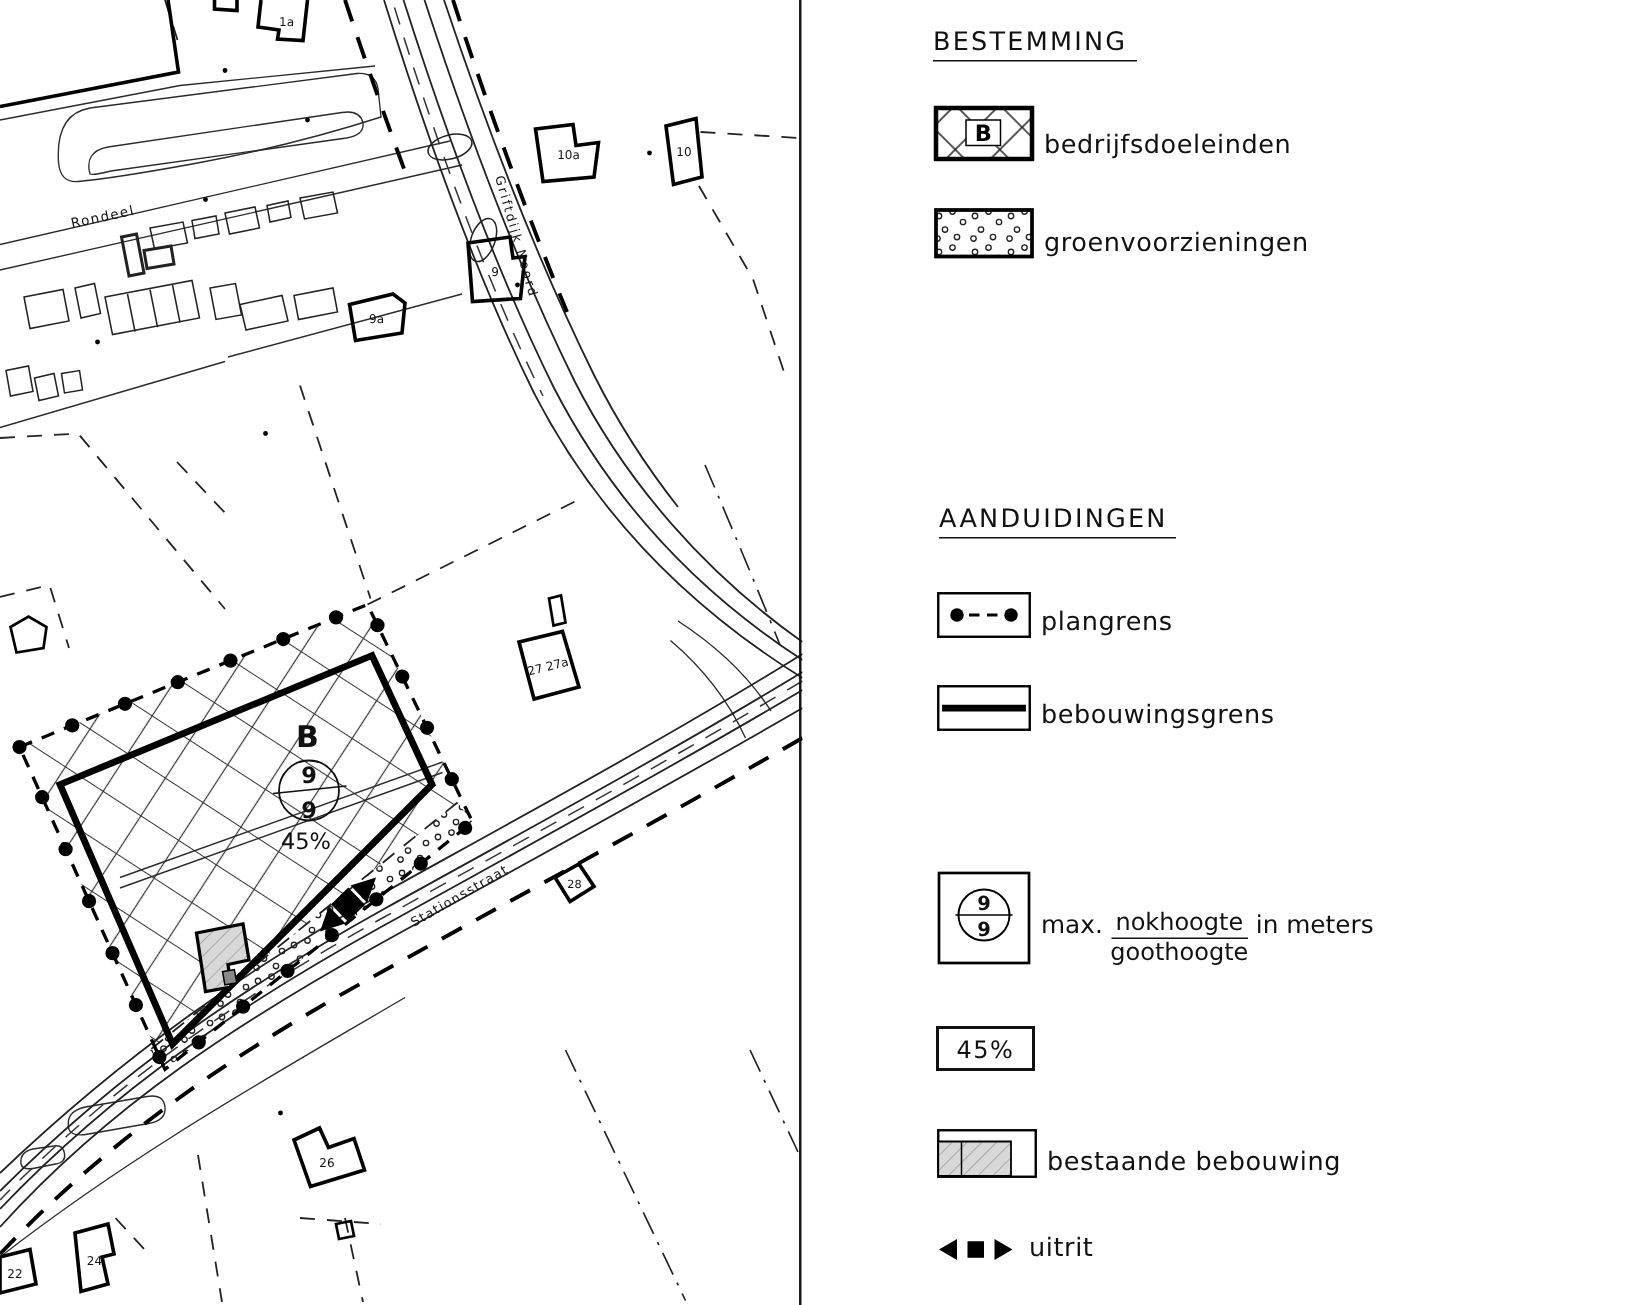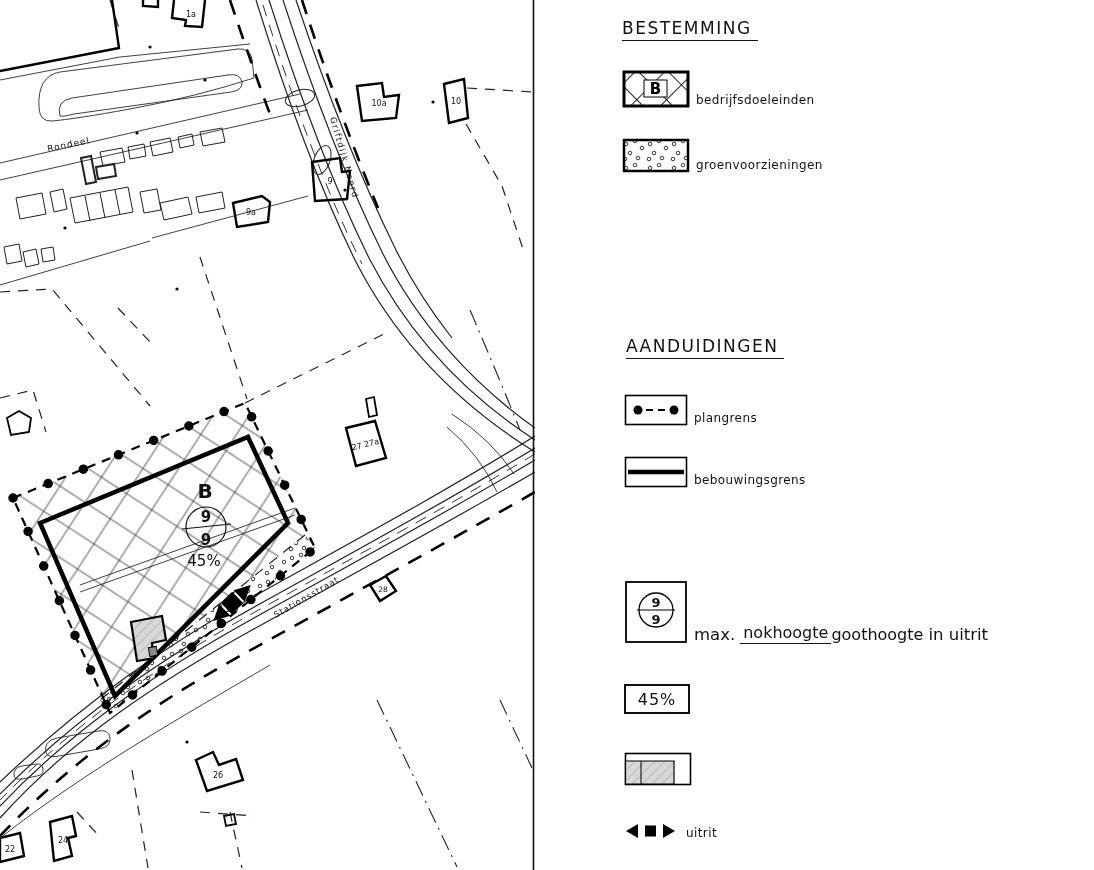--- a/index.html
+++ b/index.html
@@ -15,25 +15,25 @@
   .dash path{fill:none;stroke:#222;stroke-width:1.2;stroke-dasharray:10 8;}
   .dashdot path{fill:none;stroke:#222;stroke-width:1.1;stroke-dasharray:16 6 2 6;}
   .dashbold path{fill:none;stroke:#000;stroke-width:2.6;stroke-dasharray:15 11;}
   .lanedash{fill:none;stroke:#333;stroke-width:1;stroke-dasharray:12 9;}
   .maptext{fill:#111;font-family:"DejaVu Sans",sans-serif;}
   
   .legend{position:absolute;left:622px;top:0;width:470px;height:744px;}
   .lg-h{position:absolute;font-size:17px;letter-spacing:1.5px;font-weight:500;
         border-bottom:1.5px solid #111;padding:0 6px 2px 0;}
   .lg-item{position:absolute;display:flex;align-items:flex-end;gap:6px;}
-  .lg-label{font-size:12px;letter-spacing:.4px;padding-bottom:1px;white-space:nowrap;}
+  .lg-label{font-size:17px;letter-spacing:.4px;padding-bottom:1px;white-space:nowrap;}
   .swB{font-size:15px;font-weight:bold;font-family:"DejaVu Sans",sans-serif;}
   .pctbox{width:62px;height:26px;border:2px solid #111;display:flex;align-items:center;
           justify-content:center;font-size:16px;letter-spacing:1px;}
-  .frac{display:inline-flex;flex-direction:row;align-items:center;line-height:1.05;
+  .frac{display:inline-flex;flex-direction:column;align-items:center;line-height:1.05;
         margin:0 5px;font-size:16px;}
   .frac .ftop{border-bottom:1.5px solid #111;padding:0 3px 1px 3px;}
   .frac .fbot{padding-top:1px;}
   .lg-label-row{display:flex;font-size:16.5px;white-space:nowrap;}
 </style>
 </head>
 <body>
 
 <div id="stage">
 
@@ -282,36 +282,37 @@
         <line x1="13" y1="30" x2="51" y2="30" stroke="#000" stroke-width="1.1"></line>
         <text x="32" y="26.5" font-size="13" font-weight="600" text-anchor="middle" fill="#111">9</text>
         <text x="32" y="44" font-size="13" font-weight="600" text-anchor="middle" fill="#111">9</text>
       </svg>
       <span class="lg-label-row">
         <span>max.</span>
         <span class="frac">
           <span class="ftop">nokhoogte</span>
           <span class="fbot">goothoogte</span>
         </span>
-        <span>in uitrit</span>
+        <span>in meters</span>
       </span>
     </div>
 
     <div class="lg-item" style="top:684px;left:2px">
       <div class="pctbox">
         <span>45%</span>
       </div>
     </div>
 
     <div class="lg-item" style="top:752px;left:2px">
       <svg width="68" height="34">
         <rect x="1.5" y="1.5" width="65" height="31" fill="none" stroke="#000" stroke-width="1.6"></rect>
         <polygon points="1.5,9 50,9 50,32 1.5,32" fill="url(#gray-h)" stroke="#000" stroke-width="1.2"></polygon>
         <line x1="17" y1="9" x2="17" y2="32" stroke="#000" stroke-width="1"></line>
       </svg>
+      <span class="lg-label">bestaande bebouwing</span>
     </div>
 
     <div class="lg-item" style="top:822px;left:2px">
       <svg width="56" height="18">
         <g fill="#000">
           <polygon points="14,2 2,9 14,16"></polygon>
           <rect x="21" y="3.5" width="11" height="11"></rect>
           <polygon points="39,2 51,9 39,16"></polygon>
         </g>
       </svg>

